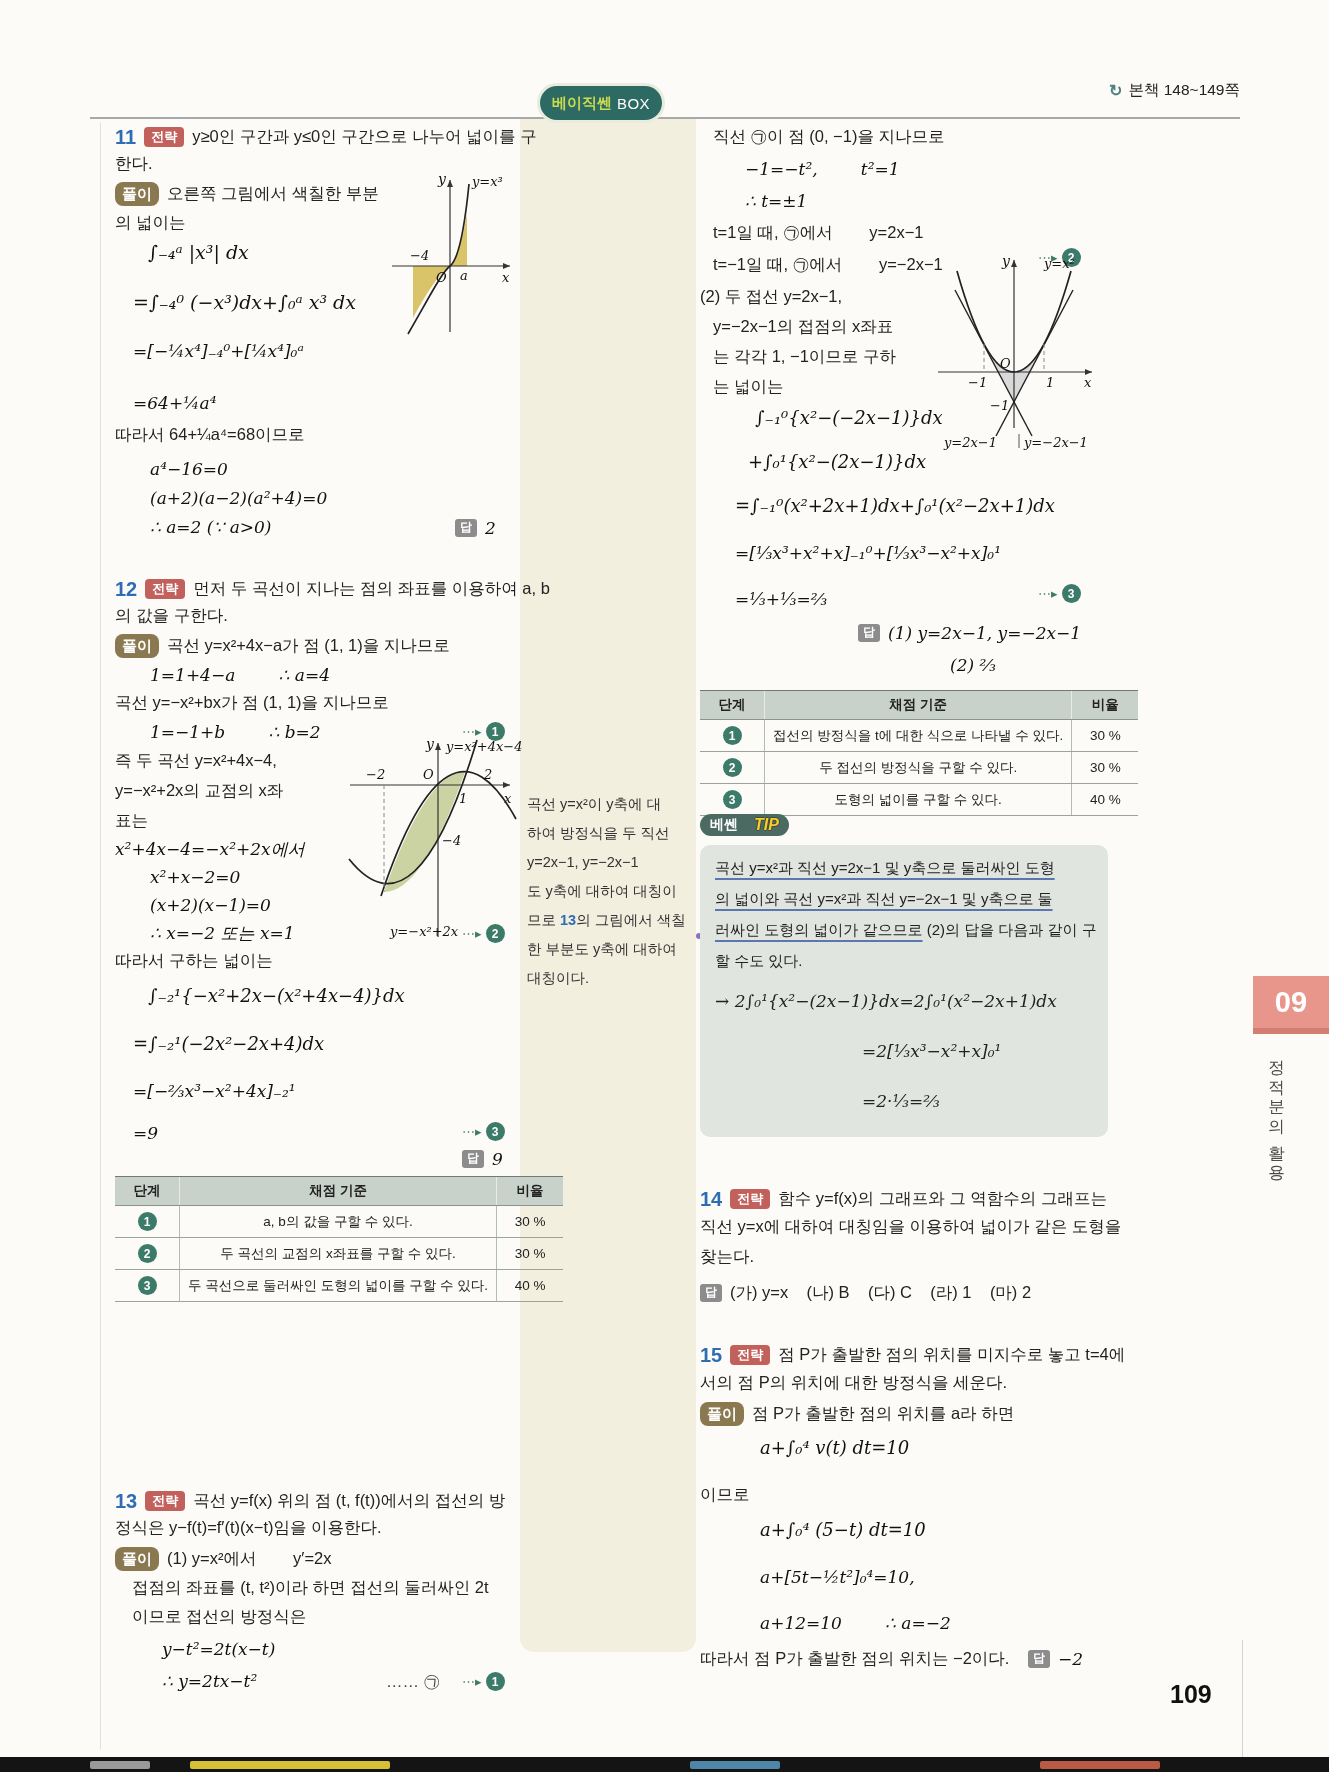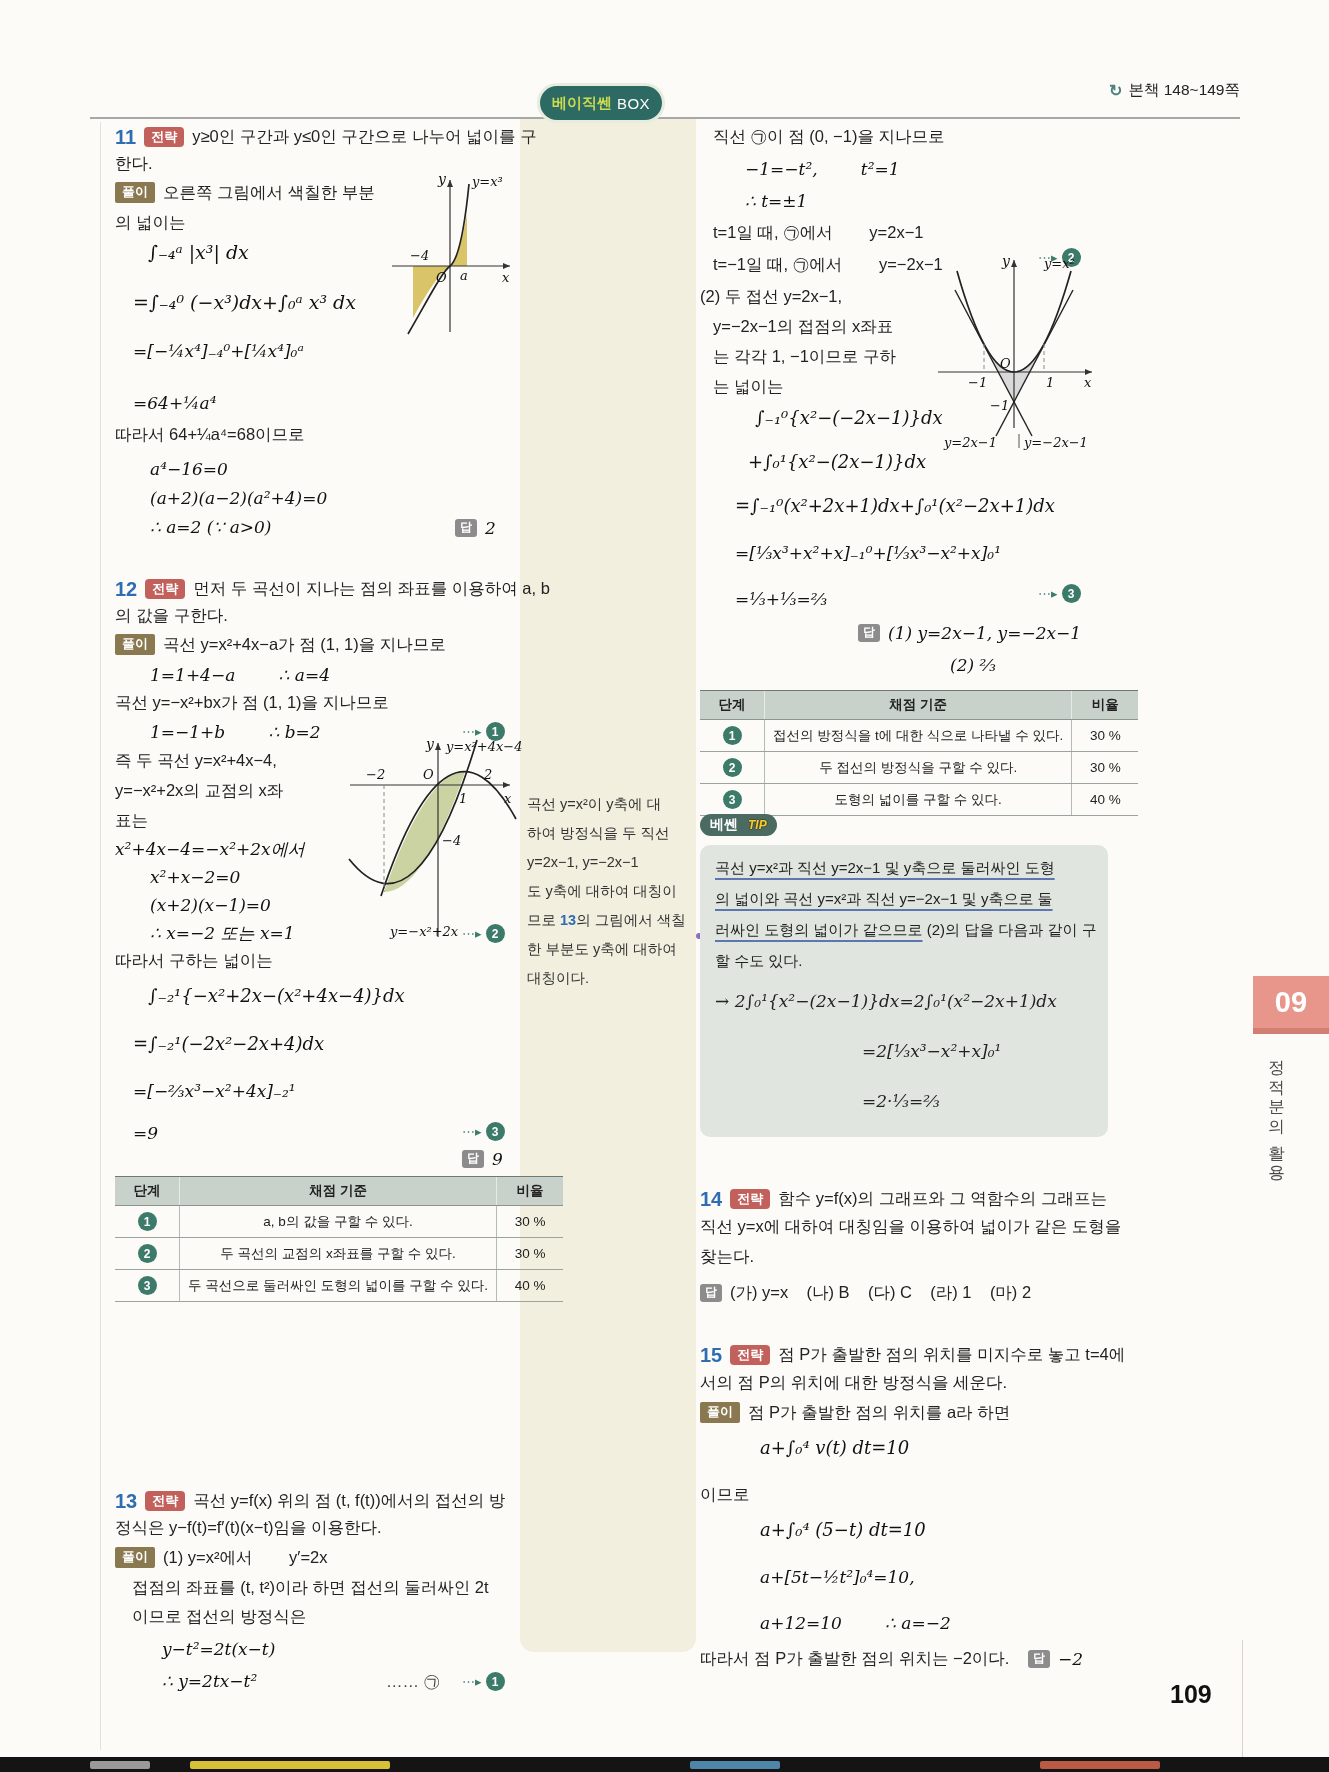--- a/index.html
+++ b/index.html
@@ -4,21 +4,21 @@
 <style>
   html,body{margin:0;padding:0;background:#e8e8e8;}
   .page{position:relative;width:1329px;height:1772px;background:#fcfbf7;overflow:hidden;
         font-family:"Liberation Sans",sans-serif;color:#1b1b1b;}
   .t{position:absolute;white-space:pre;line-height:1.3;}
   .k{font-size:16.5px;color:#222;}
   .m{font-family:"DejaVu Serif",serif;font-style:italic;font-size:17px;color:#111;}
   .row{display:flex;align-items:center;gap:8px;}
   .pnum{color:#2f6db3;font-weight:800;font-size:20px;font-style:normal;}
   .badge-strat{background:#c2605c;color:#fff;font-size:13px;font-weight:700;padding:2px 7px;border-radius:4px;font-style:normal;}
-  .badge-sol{background:#8a7950;color:#fff;font-size:13px;font-weight:700;padding:2px 7px;border-radius:2px;}
+  .badge-sol{background:#8a7950;color:#fff;font-size:15px;font-weight:700;padding:2px 7px;border-radius:8px;}
   .badge-ans{background:#8c8c8c;color:#fff;font-size:12px;font-weight:700;padding:1px 5px;border-radius:3px;}
   .marker{position:absolute;display:flex;align-items:center;gap:4px;color:#3c7a69;font-size:13px;}
   .step{display:inline-flex;align-items:center;justify-content:center;width:19px;height:19px;border-radius:50%;
         background:#3c7a69;color:#fff;font-size:12px;font-weight:700;font-style:normal;}
   .mid-strip{position:absolute;left:520px;top:118px;width:176px;height:1534px;background:#f2efdf;border-radius:0 0 14px 14px;}
   .hrule{position:absolute;left:90px;top:117px;width:1150px;height:1.5px;background:#a8a8a8;}
   .vguide{position:absolute;left:100px;top:122px;width:1px;height:1628px;background:#e3e1da;}
   .vguide2{position:absolute;left:1242px;top:1640px;width:1px;height:117px;background:#d6d4cd;}
   .bbox{position:absolute;left:540px;top:86px;width:122px;height:34px;background:#2e6a64;border-radius:17px;
         display:flex;align-items:center;justify-content:center;gap:5px;box-shadow:0 0 0 3px #e7ecdf;}
@@ -28,23 +28,23 @@
           font-size:15.5px;color:#222;}
   .docref .ic{color:#4d837e;font-size:16px;font-weight:700;}
   .grade-table{position:absolute;border-collapse:collapse;font-size:13.5px;color:#222;}
   .grade-table th{background:#c9d1cb;border-top:1.5px solid #6f7a74;border-bottom:1px solid #8b948f;padding:5px 8px;font-weight:700;}
   .grade-table td{border-bottom:1px solid #9aa39e;padding:6px 8px;background:transparent;}
   .grade-table .c1{width:48px;text-align:center;}
   .grade-table .c3{width:50px;text-align:center;}
   .grade-table .c2{min-width:280px;text-align:center;}
   .grade-table td.c2,.grade-table td.c3{border-left:1px solid #b3bcb7;}
   .grade-table th.c2,.grade-table th.c3{border-left:1px solid #e7ebe8;}
-  .tip-badge{position:absolute;display:inline-flex;align-items:center;gap:10px;background:#4a6a62;border-radius:11px;padding:2px 10px;}
+  .tip-badge{position:absolute;display:inline-flex;align-items:center;gap:16px;background:#4a6a62;border-radius:11px;padding:2px 10px;}
   .tip-badge .tb1{color:#fff;font-size:14px;font-weight:700;}
-  .tip-badge .tb2{color:#f3cf2e;font-size:12px;font-weight:900;font-style:italic;
+  .tip-badge .tb2{color:#f3cf2e;font-size:16px;font-weight:900;font-style:italic;
                   text-shadow:-1px 0 #4a4a3a,1px 0 #4a4a3a,0 1px #4a4a3a,0 -1px #4a4a3a;}
   .tip-box{position:absolute;left:700px;top:845px;width:408px;height:292px;background:#e0e6df;border-radius:10px;}
   .tip-box .tl{position:absolute;white-space:pre;font-size:15px;color:#222;}
   .u{text-decoration:underline;text-decoration-color:#5c76b0;text-underline-offset:5px;text-decoration-thickness:1.5px;}
   .note .nl{white-space:pre;font-size:14.5px;line-height:29px;color:#333;}
   .note .nnum{color:#2f6db3;font-weight:700;}
   .tab09{position:absolute;left:1253px;top:976px;width:76px;height:52px;background:#e8968b;display:flex;align-items:center;justify-content:center;
          color:#fff;font-size:29px;font-weight:800;}
   .tab09-bar{position:absolute;left:1253px;top:1028px;width:76px;height:6px;background:#d37e72;}
   .tab-title{position:absolute;left:1266px;top:1048px;writing-mode:vertical-rl;font-size:16.5px;color:#4a4a4a;letter-spacing:3px;}

